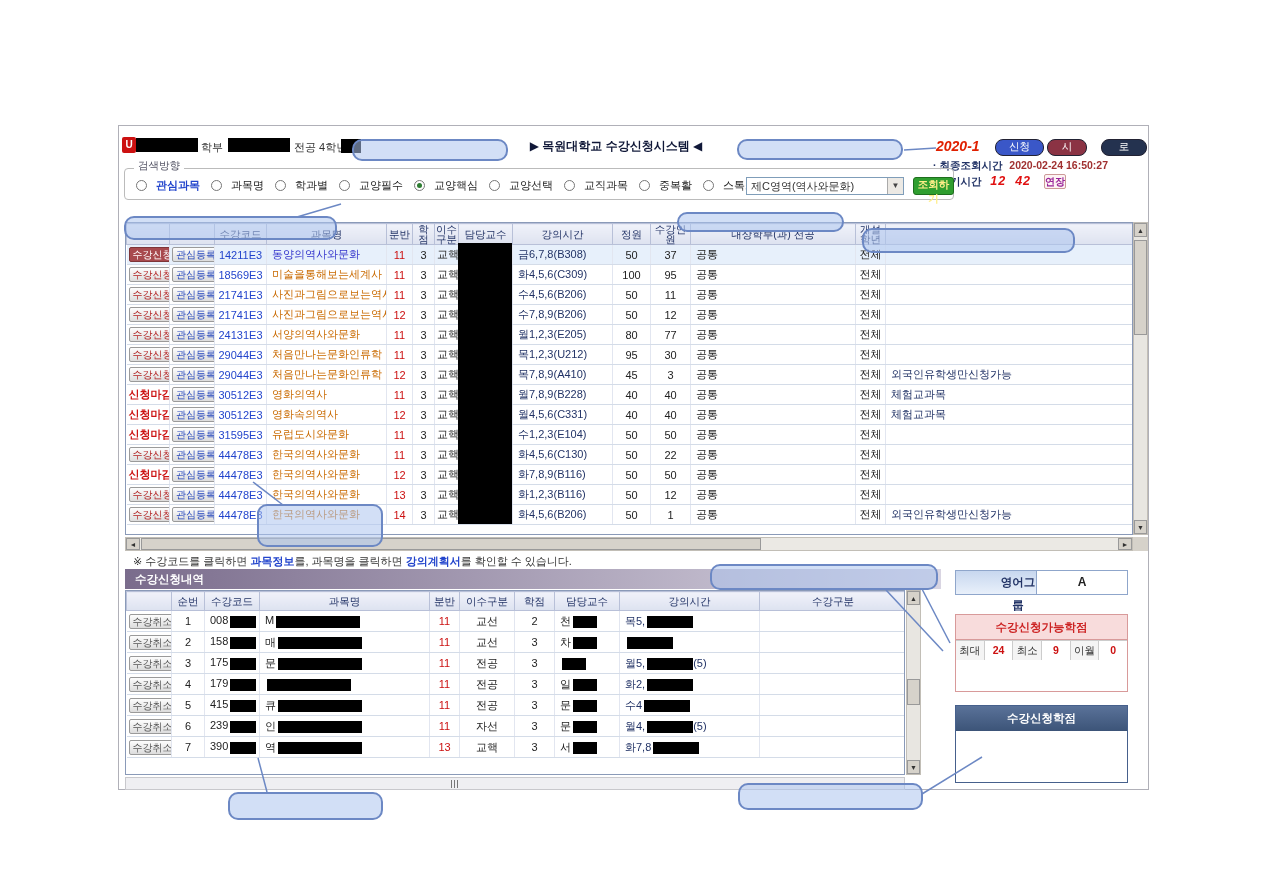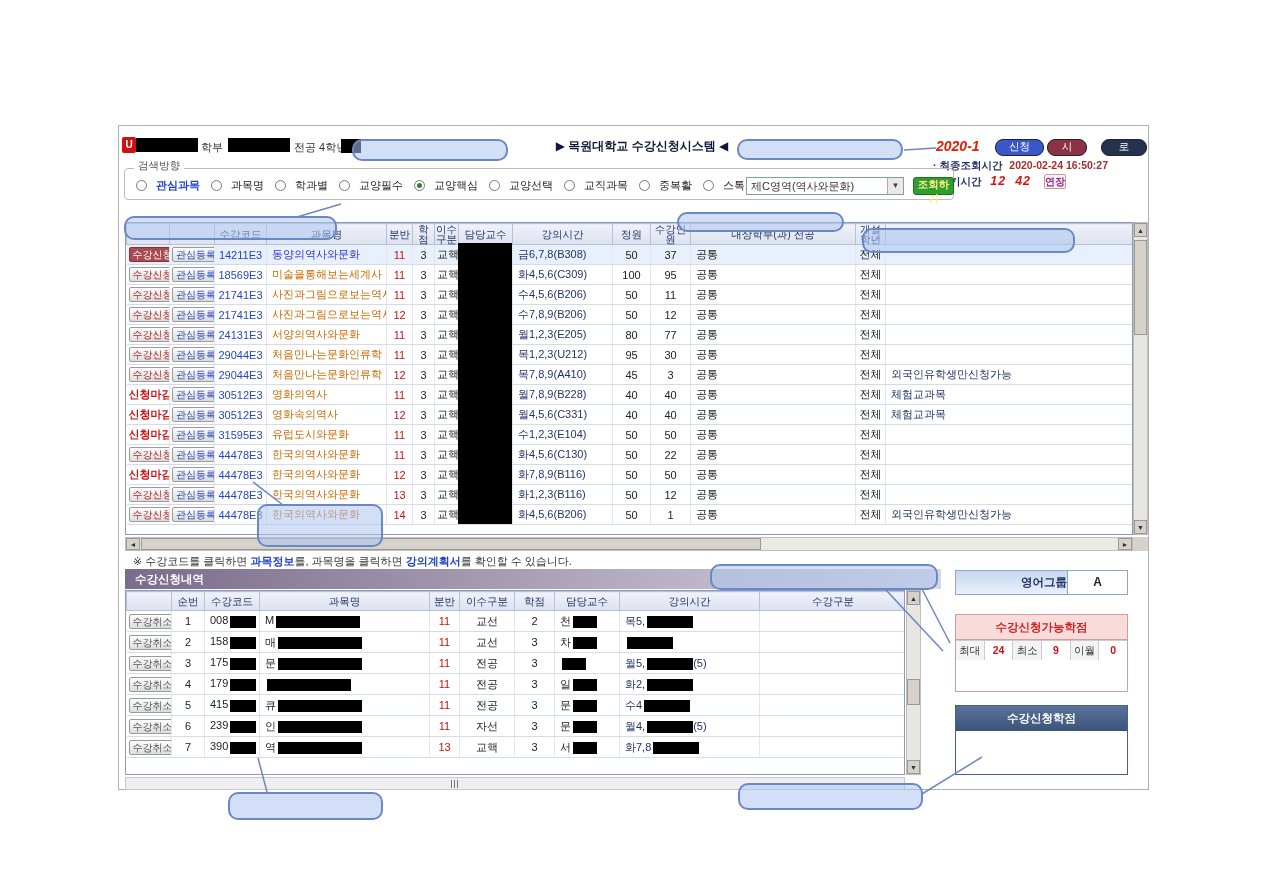--- a/index.html
+++ b/index.html
@@ -14,21 +14,21 @@
 
   
   .logo { left:122px; top:137px; width:14px; height:16px; background:#C11; color:#fff; font-size:10px; font-weight:bold;
           text-align:center; line-height:16px; border-radius:2px; }
   .redact { background:#000; z-index:10; }
   .r1 { left:136px; top:138px; width:62px; height:14px; }
   .r2 { left:228px; top:138px; width:62px; height:14px; }
   .r3 { left:341px; top:139px; width:20px; height:14px; }
   .htext { top:140px; font-size:11px; color:#333; }
   .t1 { left:201px; } .t2 { left:294px; }
-  .title { left:542px; top:138px; width:200px; text-align:center; font-size:12px; font-weight:bold; color:#101838; }
+  .title { left:516px; top:138px; width:200px; text-align:center; font-size:12px; font-weight:bold; color:#101838; }
   .term { left:936px; top:138px; font-size:14px; font-weight:bold; font-style:italic; color:#E02000; }
   .hbtn { position:absolute; top:139px; height:17px; border:1px solid #223; border-radius:8px; color:#fff;
           font-size:10.5px; font-family:inherit; cursor:pointer; padding:0 12px; }
   .b-guide { left:995px; width:49px; background:#3A57C8; }
   .b-time  { left:1047px; width:40px; background:#8B3344; }
   .b-logout{ left:1101px; width:46px; background:#24324F; }
   .status1 { left:933px; top:159px; color:#223366; font-weight:bold; font-size:10.5px; }
   .status1 .sv { color:#A03030; font-weight:bold; margin-left:4px; }
   .status2 { left:933px; top:174px; color:#223366; font-weight:bold; font-size:10.5px; }
   .wn { color:#E01010; font-weight:bold; font-style:italic; font-size:12.5px; letter-spacing:1px; margin-left:6px; }
@@ -100,34 +100,34 @@
               background:linear-gradient(to right,#7A6C8C,#D9D5E2); color:#fff; font-weight:bold;
               font-size:11.5px; line-height:20px; padding-left:10px; }
 
   
   .strip { left:125px; top:777px; width:780px; height:13px; background:#EFEFF2; border:1px solid #C8C8CC; }
   .grip { position:absolute; left:325px; top:2px; display:flex; gap:2px; cursor:col-resize; }
   .grip span { width:1px; height:8px; background:#777; display:block; }
 
   
   .eng { left:955px; top:570px; width:173px; height:25px; border:1px solid #8FA6CB; display:flex; }
-  .eng .lab { width:112px; background:linear-gradient(#C7D7EF,#E9F0FA); color:#223366; font-weight:bold;
-              text-align:right; line-height:23px; border-right:1px solid #8FA6CB; font-size:11.5px;padding-left:44px; }
+  .eng .lab { width:81px; background:linear-gradient(#C7D7EF,#E9F0FA); color:#223366; font-weight:bold;
+              text-align:center; line-height:23px; border-right:1px solid #8FA6CB; font-size:11.5px;padding-left:44px; }
   .eng .valcell { flex:1; text-align:center; line-height:23px; font-weight:bold; font-size:12px; color:#222; background:#fff; }
   .avail { left:955px; top:614px; width:173px; height:78px; border:1px solid #D89A9A; background:#fff; }
   .avail .hd { height:25px; background:#F8DCDC; color:#CC2222; font-weight:bold; font-size:11.5px;
                text-align:center; line-height:25px; border-bottom:1px solid #D89A9A; }
   .avail .mid { height:31px; text-align:center; line-height:31px; font-size:12px; color:#333; }
   .avail .mid b { color:#CC1111; font-size:13px; margin:0 10px; }
   .avail .cells { display:flex; height:20px; border-top:1px solid #CCC; }
   .avail .cells div { flex:1; text-align:center; line-height:18px; border-right:1px solid #CCC; font-size:10.5px; }
   .avail .cells div:last-child { border-right:none; }
   .avail .cl { background:#F4F4F4; color:#333; }
   .avail .cv { color:#CC1111; font-weight:bold; }
-  .reg { left:955px; top:705px; width:173px; height:70px; border:1px solid #46608C; background:#fff; }
+  .reg { left:955px; top:705px; width:173px; height:78px; border:1px solid #46608C; background:#fff; }
   .reg .hd { height:25px; background:linear-gradient(#5A7299,#3C5478); color:#fff; font-weight:bold;
              font-size:11.5px; text-align:center; line-height:25px; }
   .reg .val { height:43px; text-align:center; line-height:43px; color:#2222DD; font-weight:bold; font-size:17px; }
 
   
   .co { position:absolute; background:rgba(173,196,238,.55); border:2px solid #6C88C4; border-radius:10px; z-index:60; }
   .co-a { left:352px; top:139px; width:156px; height:22px; }
   .co-b { left:737px; top:139px; width:166px; height:21px; }
   .co-c { left:124px; top:216px; width:213px; height:24px; }
   .co-d { left:677px; top:212px; width:167px; height:20px; }

